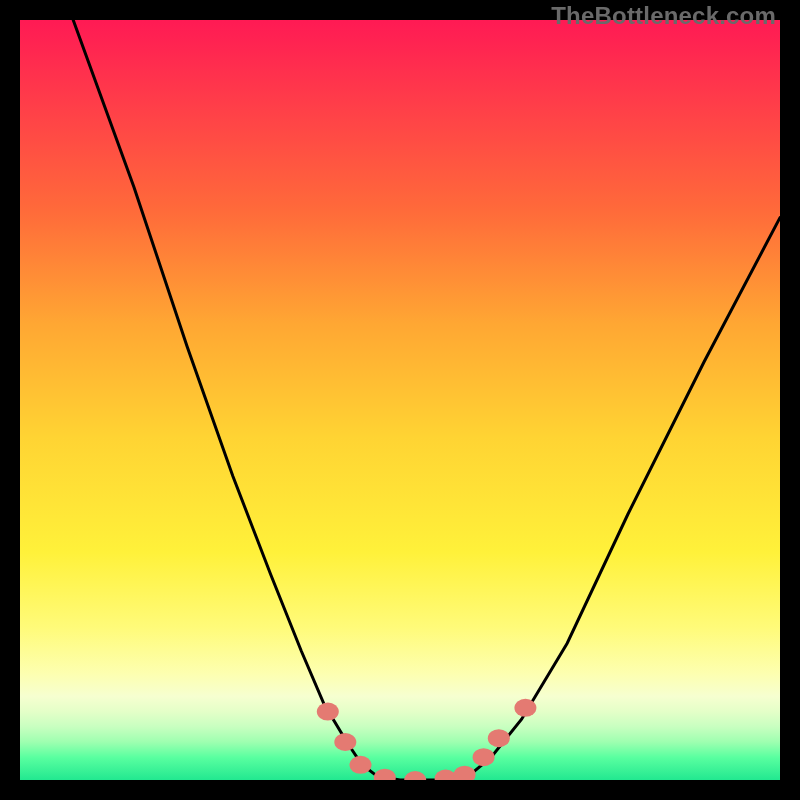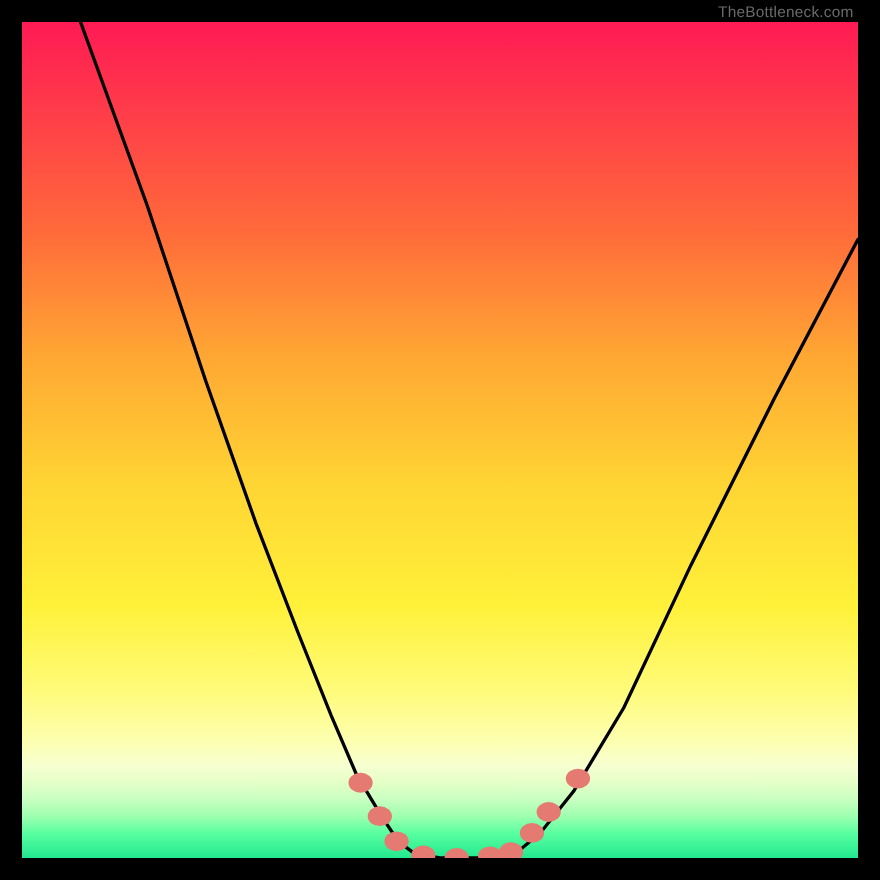--- a/index.html
+++ b/index.html
@@ -30,22 +30,22 @@
       #c8ffc0 93%,
       #9effb0 95%,
       #5affa0 97%,
       #22e890 100%);
   }
   .watermark {
     position: absolute;
     top: 2px;
     right: 24px;
     font-family: Arial, Helvetica, sans-serif;
-    font-size: 14px;
-    font-weight: 400;
+    font-size: 24px;
+    font-weight: 700;
     color: #6a6a6a;
     letter-spacing: 0.2px;
     user-select: none;
   }
   svg {
     position: absolute;
     left: 0;
     top: 0;
   }
   .curve {

